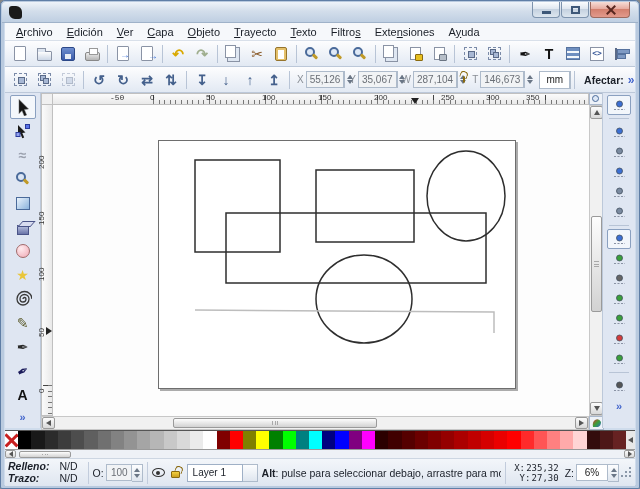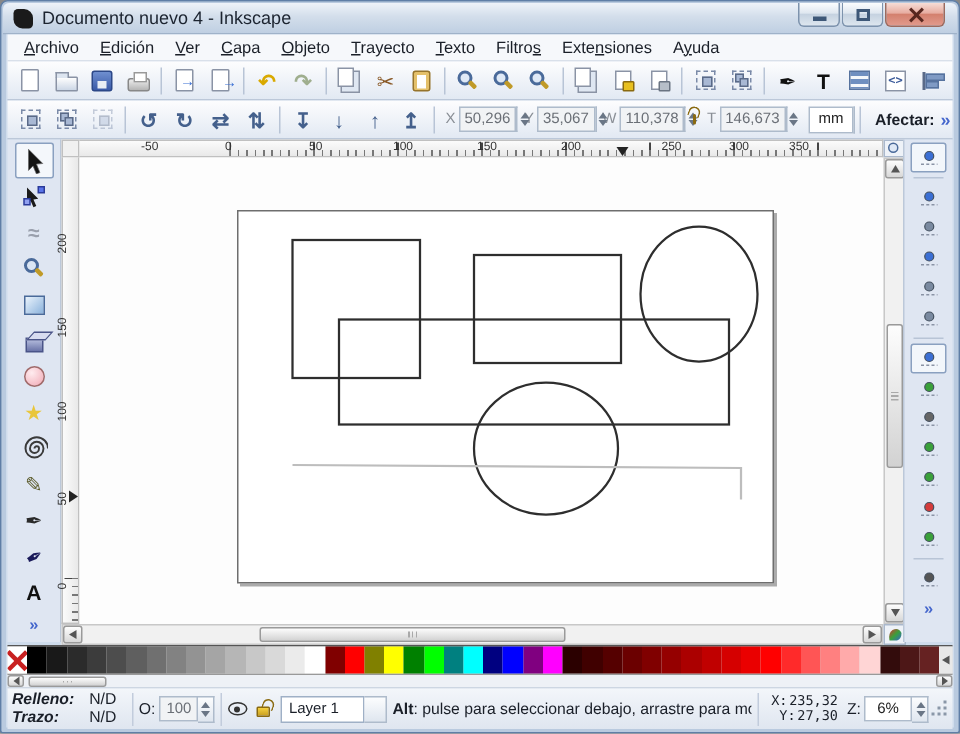--- a/index.html
+++ b/index.html
@@ -171,21 +171,20 @@
   .grip:after{content:"";position:absolute;right:1px;bottom:1px;width:2px;height:2px;background:#8a97a8;
     box-shadow:-4px 4px 0 #8a97a8,0 4px 0 #8a97a8,-8px 8px 0 #8a97a8,-4px 8px 0 #8a97a8,0 8px 0 #8a97a8;transform:translateY(-8px);}
 </style>
 </head>
 <body>
 
 <div class="window">
 
   <div class="titlebar">
     <span class="app-icon"></span>
-    <span class="title">Documento nuevo 4 - Inkscape</span>
     <div class="winbtns">
       <div class="wbtn">
           <span class="g-min"></span>
         </div>
       <div class="wbtn">
           <span class="g-max"></span>
         </div>
       <div class="wbtn close">
           <span class="g-x1"></span>
           <span class="g-x2"></span>
@@ -325,27 +324,27 @@
         </button>
         <button class="tbtn">
           <span class="ic-glyph" style="color: rgb(68, 96, 140); font-weight: 700;">↑</span>
         </button>
         <button class="tbtn">
           <span class="ic-glyph" style="color: rgb(68, 96, 140); font-weight: 700;">↥</span>
         </button>
       </span>
     <span class="tsep"></span>
     <span class="flabel">X</span>
-    <span class="field w44">50,296</span>
+    <span class="field w44">55,126</span>
       <span class="spin"></span>
     <span class="flabel">Y</span>
     <span class="field w44">35,067</span>
       <span class="spin"></span>
     <span class="flabel">W</span>
-    <span class="field w50">110,378</span>
+    <span class="field w50">287,104</span>
       <span class="spin"></span>
     <span class="ic-lock" style="margin:0 3px 0 5px;"></span>
     <span class="flabel">T</span>
     <span class="field w50">146,673</span>
       <span class="spin"></span>
     <span class="unitbox">mm</span>
       <span class="dbtn"></span>
     <span class="tsep"></span>
     <span class="affect">Afectar:</span>
     <span class="chev">»</span>
@@ -404,21 +403,21 @@
       </button>
       <button class="toolbtn">
         <span class="ic-glyph" style="color: rgb(17, 17, 17); font-weight: 700;">A</span>
       </button>
       <div class="boxchev">»</div>
     </div>
 
   <div class="main">
     <div class="ruler-corner"></div>
     <div class="hruler" id="hruler">
-        <span class="rlabel" style="left: 41px;">-50</span>
+        <span class="rlabel" style="left: 57px; font-family: Liberation Mono, monospace;">-50</span>
         <span class="rlabel" style="left: 97px;">0</span>
         <span class="rlabel" style="left: 153px;">50</span>
         <span class="rlabel" style="left: 209px;">100</span>
         <span class="rlabel" style="left: 265px;">150</span>
         <span class="rlabel" style="left: 321px;">200</span>
         <span class="rlabel" style="left: 388px;">250</span>
         <span class="rlabel" style="left: 433px;">300</span>
         <span class="rlabel" style="left: 473px;">350</span>
         <span class="hmarker" style="left: 358px;"></span>
       </div>

